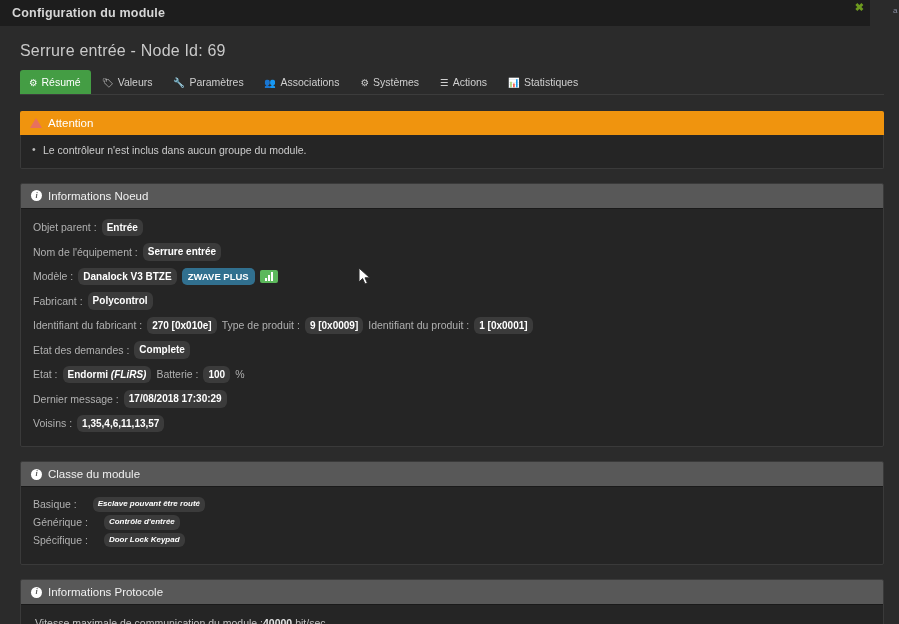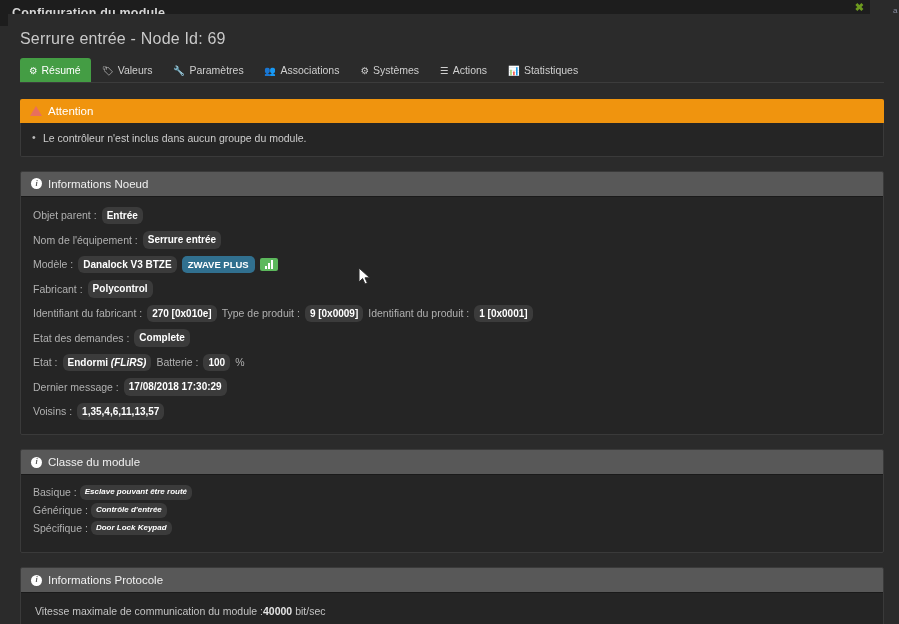--- a/index.html
+++ b/index.html
@@ -27,21 +27,21 @@
     font-size: 11px; font-weight: bold; color: #6d9a1f;
     cursor: pointer; line-height: 1;
   }
   .edge-glyph {
     position: absolute; right: 0; top: 6px; width: 6px; height: 10px;
     font-size: 8px; color: #8a8fa3; overflow: hidden;
   }
 
   
   .content {
-    position: absolute; left: 8px; top: 14px; width: 882px; height: 598px;
+    position: absolute; left: 8px; top: 26px; width: 882px; height: 598px;
     background: #2b2b2b;
     padding: 10px 4px 0 6px;
   }
 
   .page-title {
     font-size: 16px; color: #c9c9c9; font-weight: normal;
     margin: 6px 0 10px 6px; letter-spacing: .2px;
   }
 
   
@@ -132,21 +132,21 @@
   }
   .sig-icon { display: inline-flex; align-items: flex-end; gap: 1px; height: 9px; }
   .sig-icon i { display: block; width: 2px; background: #ffffff; }
   .sig-icon i:nth-child(1) { height: 3px; }
   .sig-icon i:nth-child(2) { height: 6px; }
   .sig-icon i:nth-child(3) { height: 9px; }
   .unit { font-size: 10.5px; color: #b0b0b0; }
   .ital { font-style: italic; }
 
   
-  .cls-row { display: flex; align-items: center; gap: 3px; margin-bottom: 3px; text-align: center; }
+  .cls-row { display: flex; align-items: center; gap: 16px; margin-bottom: 3px; text-align: center; }
 
   
   .proto-line {
     font-size: 10.5px; color: #c3c3c3; margin: 2px 0 9px 2px;
   }
   .proto-line b { color: #e4e4e4; }
 
   
   .cursor { position: absolute; left: 358px; top: 267px; pointer-events: none; }
 </style>

